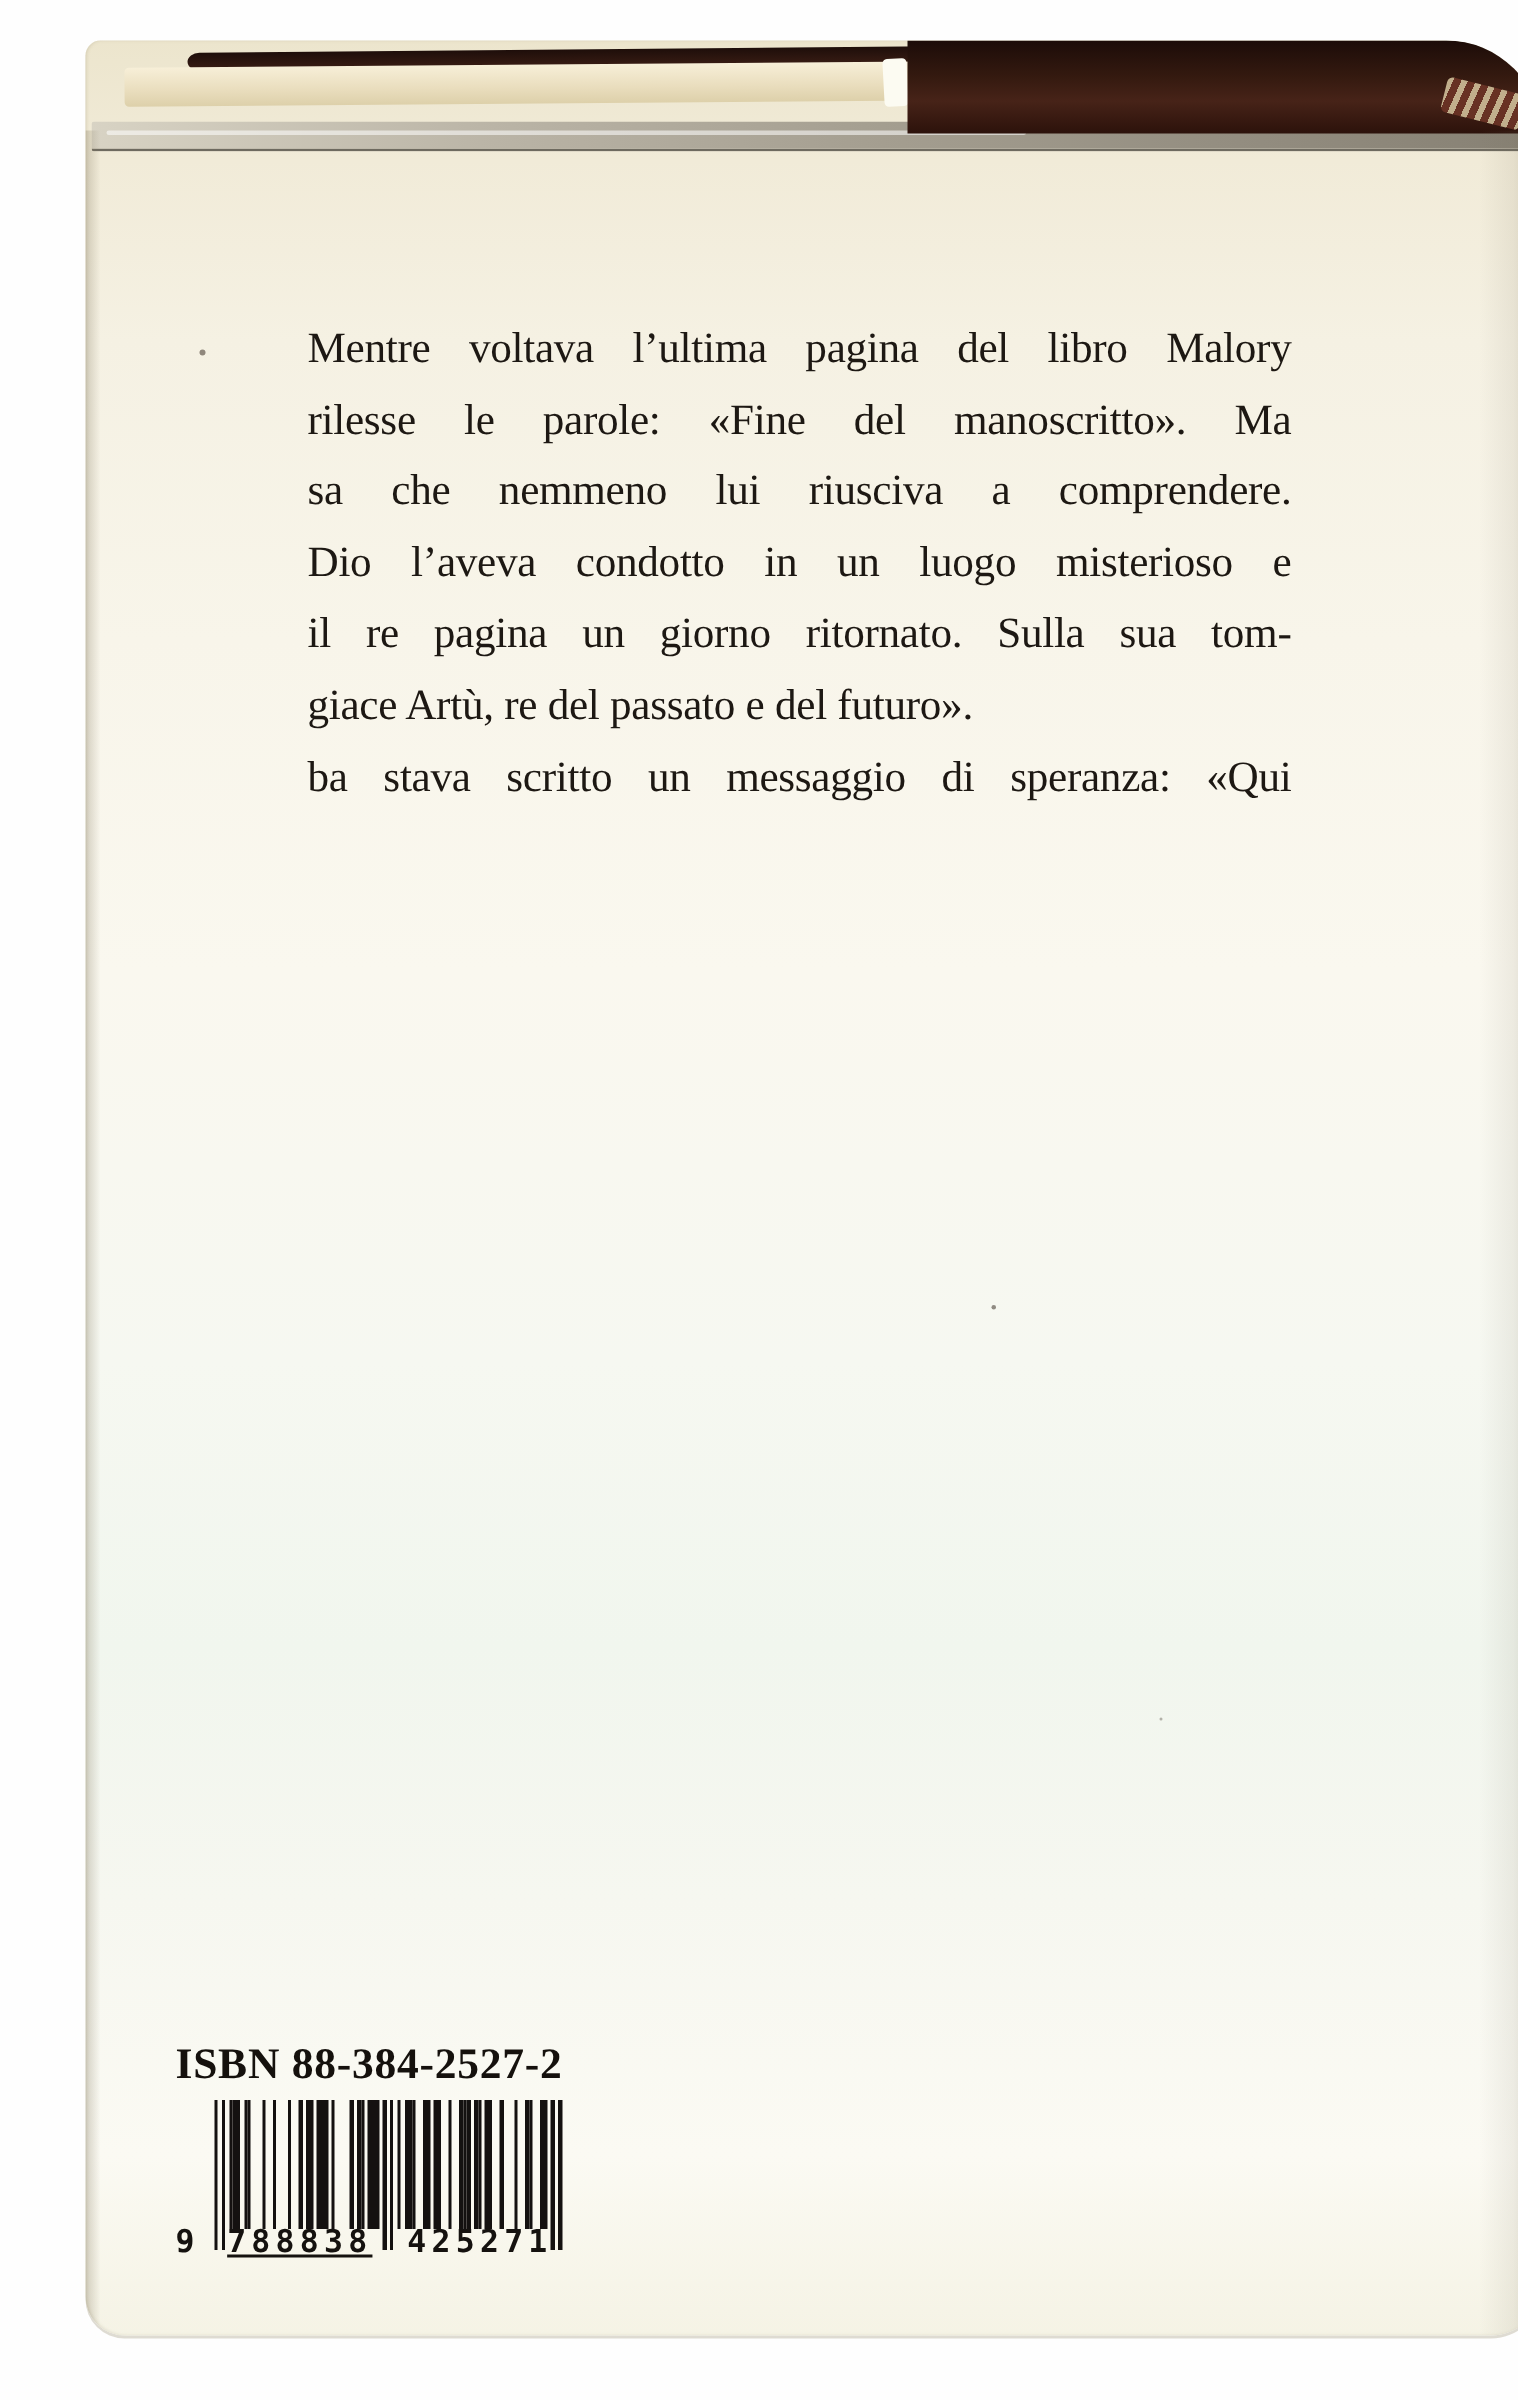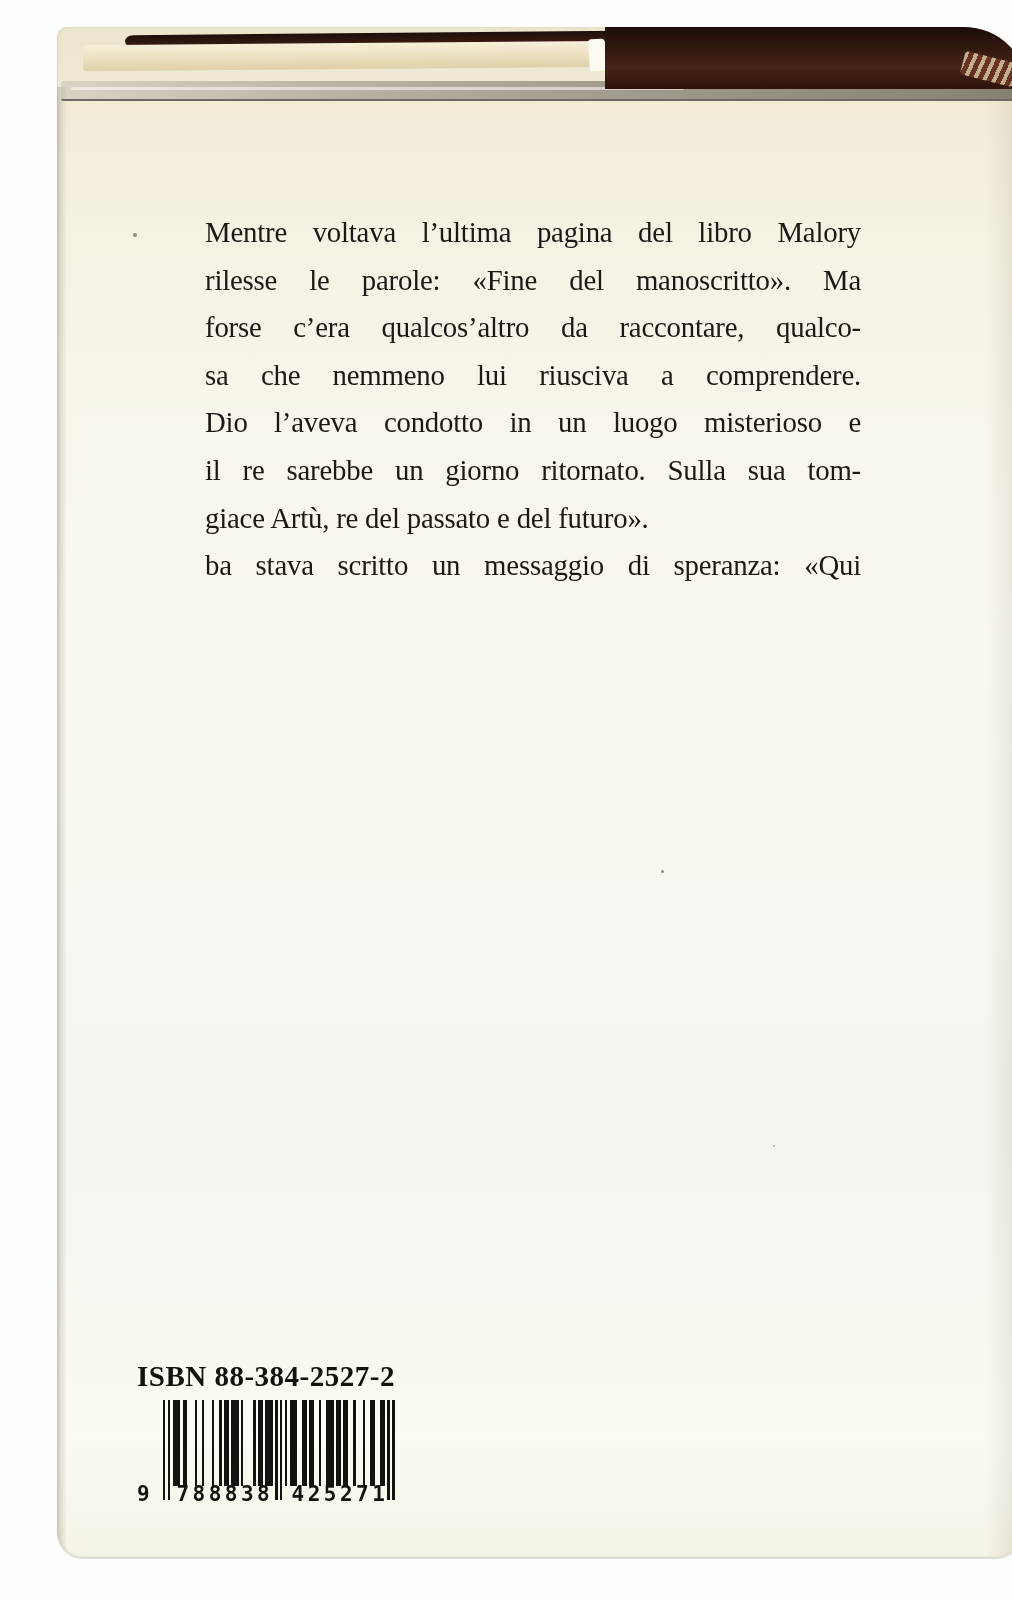--- a/index.html
+++ b/index.html
@@ -80,37 +80,37 @@
   
   .blurb{
     position:absolute;left:148px;top:182px;width:656px;z-index:6;
     font-size:28.8px;line-height:47.6px;letter-spacing:-0.2px;
     color:#1d1813;
   }
   .blurb .line{text-align:justify;text-align-last:justify;white-space:normal;}
   .blurb .line.last{text-align-last:left;}
 
   
-  .isbn-block{position:absolute;left:80px;top:1333px;z-index:6;}
+  .isbn-block{position:absolute;left:60px;top:1333px;z-index:6;}
   .isbn-label{
     font-size:29px;font-weight:600;letter-spacing:.5px;color:#15110d;
     font-family:"Liberation Serif","DejaVu Serif",serif;
   }
   .barcode{--m:2.45px;position:relative;margin-top:7px;padding-left:26px;height:112px;}
   .bars{display:flex;width:calc(95*var(--m));height:100px;}
   .bars .module{width:var(--m);height:86px;background:transparent;}
   .bars .module.bar{background:#141110;}
   .bars .module.guard.bar{height:100px;}
   .digits{
     position:absolute;top:82px;left:0;display:flex;align-items:flex-start;
     font-family:"DejaVu Sans Mono","Liberation Mono",monospace;
     font-size:21px;font-weight:bold;color:#15120f;line-height:24px;
   }
   .digits .d-lead{flex:0 0 26px;text-align:left;}
-  .digits .d-left{flex:0 0 calc(45*var(--m));text-align:right;letter-spacing:3.5px;text-indent:3.5px;}
+  .digits .d-left{flex:0 0 calc(45*var(--m));text-align:center;letter-spacing:3.5px;text-indent:3.5px;text-decoration:underline;}
   .digits .d-right{flex:0 0 calc(47*var(--m));text-align:right;letter-spacing:3.5px;text-indent:3.5px;}
 
   
   .speck{position:absolute;border-radius:50%;background:rgba(60,50,40,.55);z-index:6;}
   .speck.s1{left:76px;top:206px;width:4px;height:4px;}
   .speck.s2{left:604px;top:843px;width:3px;height:3px;}
   .speck.s3{left:716px;top:1118px;width:2px;height:2px;background:rgba(60,50,40,.35);}
 </style>
 </head>
 <body>
@@ -123,24 +123,23 @@
     <div class="page-sliver"></div>
     <div class="spine-cloth">
       <div class="headband"></div>
     </div>
   </div>
   <div class="pages-shadow"></div>
 
   <div class="blurb">
       <div class="line">Mentre voltava l’ultima pagina del libro Malory</div>
       <div class="line">rilesse le parole: «Fine del manoscritto». Ma</div>
-      <div class="line">forse c’era qualcos’altro da raccontare, qualco-</div>
       <div class="line">sa che nemmeno lui riusciva a comprendere.</div>
       <div class="line">Dio l’aveva condotto in un luogo misterioso e</div>
-      <div class="line">il re sarebbe un giorno ritornato. Sulla sua tom-</div>
+      <div class="line">il re pagina un giorno ritornato. Sulla sua tom-</div>
       <div class="line last">giace Artù, re del passato e del futuro».</div>
       <div class="line">ba stava scritto un messaggio di speranza: «Qui</div>
     </div>
 
   <div class="isbn-block">
     <div class="isbn-label">ISBN 88-384-2527-2</div>
     <div class="barcode">
       <div class="bars" style="--bar: #141110;">
           <div class="module bar guard"></div>
           <div class="module guard"></div>

